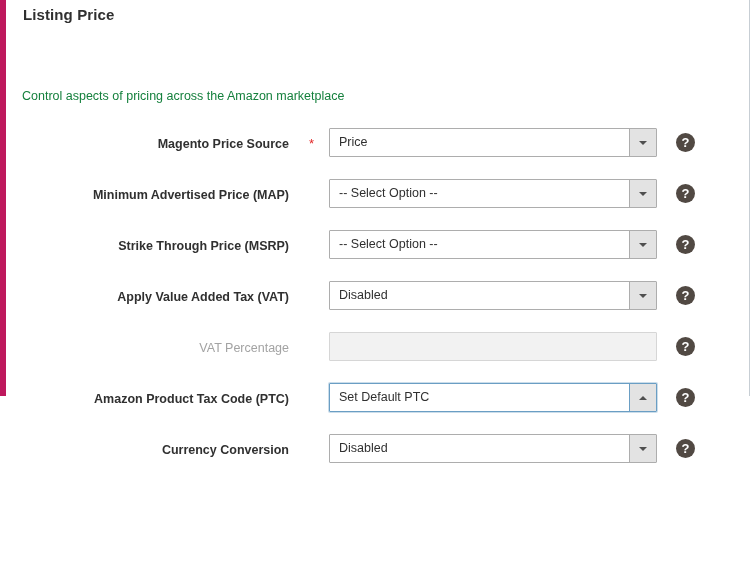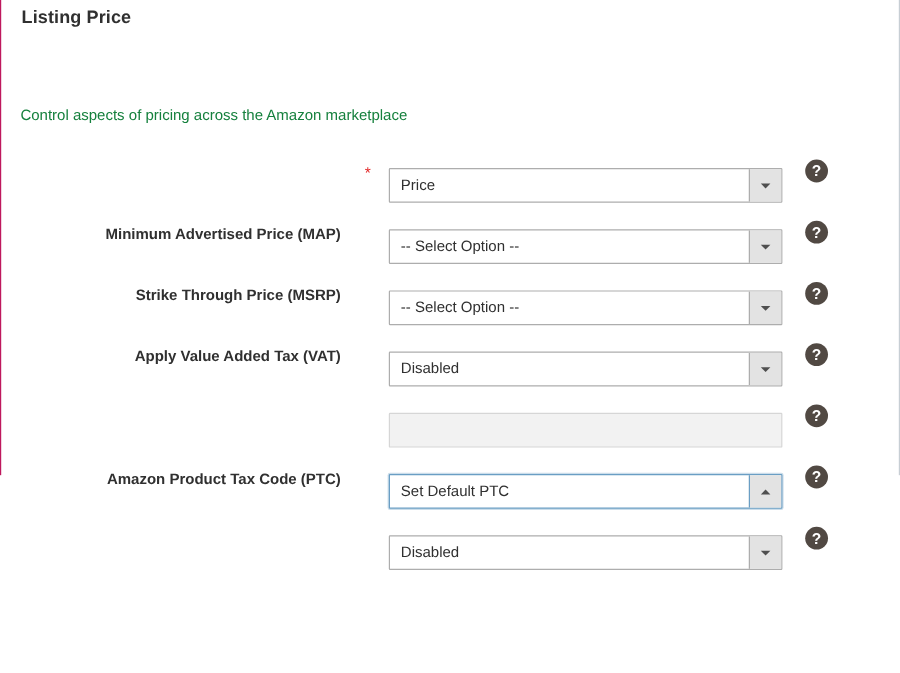--- a/index.html
+++ b/index.html
@@ -13,21 +13,21 @@
     font-family: "Liberation Sans", sans-serif;
     color: #303030;
     overflow: hidden;
   }
   .page {
     position: relative;
     width: 750px;
     height: 396px;
     background: #ffffff;
     box-sizing: border-box;
-    border-left: 1px solid #be185d;
+    border-left: 6px solid #be185d;
     border-right: 1px solid #c7ced4;
   }
   .section-title {
     position: absolute;
     left: 17px;
     top: 6px;
     font-size: 15px;
     font-weight: bold;
     color: #303030;
     letter-spacing: .1px;
@@ -71,21 +71,21 @@
     left: 303px;
     top: 9px;
     font-size: 13px;
     color: #e22626;
     line-height: 14px;
   }
 
   .control {
     position: absolute;
     left: 323px;
-    top: 12px;
+    top: 0;
   }
 
   .select {
     position: relative;
     width: 328px;
     height: 29px;
     box-sizing: border-box;
     border: 1px solid #adadad;
     background: #ffffff;
     border-radius: 1px;
@@ -184,20 +184,21 @@
 </head>
 <body>
 
 <div class="page">
 
   <div class="section-title">Listing Price</div>
   <div class="section-desc">Control aspects of pricing across the Amazon marketplace</div>
 
   <div class="form" id="form-rows">
       <div class="row">
+        <div class="label">Magento Price Source</div>
         <div class="req">*</div>
         <div class="control">
           <div class="select">
             <span class="value">Price</span>
             <span class="btn">
               <span class="tri"></span>
             </span>
           </div>
         </div>
         <div class="help">?</div>
@@ -232,36 +233,38 @@
           <div class="select">
             <span class="value">Disabled</span>
             <span class="btn">
               <span class="tri"></span>
             </span>
           </div>
         </div>
         <div class="help">?</div>
       </div>
       <div class="row">
+        <div class="label disabled">VAT Percentage</div>
         <div class="control"><input type="text" class="text-input disabled" disabled="" value="" style=""></div>
         <div class="help">?</div>
       </div>
       <div class="row">
         <div class="label">Amazon Product Tax Code (PTC)</div>
         <div class="control">
           <div class="select focused">
             <span class="value">Set Default PTC</span>
             <span class="btn">
               <span class="tri up"></span>
             </span>
           </div>
         </div>
         <div class="help">?</div>
       </div>
       <div class="row">
+        <div class="label">Currency Conversion</div>
         <div class="control">
           <div class="select">
             <span class="value">Disabled</span>
             <span class="btn">
               <span class="tri"></span>
             </span>
           </div>
         </div>
         <div class="help">?</div>
       </div>

